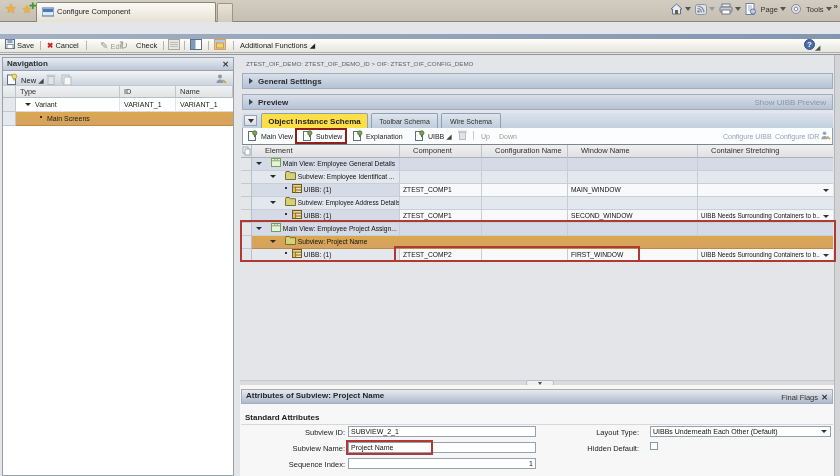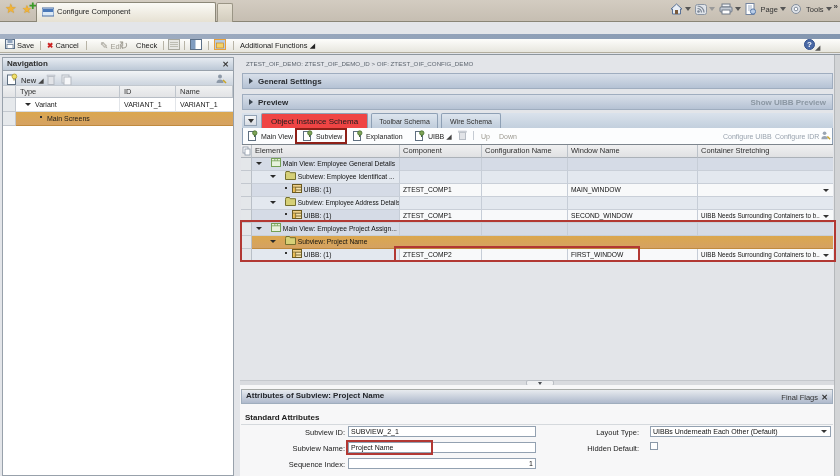--- a/index.html
+++ b/index.html
@@ -30,27 +30,27 @@
 #navtools{position:absolute;left:3px;top:71px;width:230px;height:15px;background:linear-gradient(#f2f4f6,#ccd4de);border-bottom:1px solid #c2c8cf;font-size:7.5px;color:#222}
 .navhdr{position:absolute;top:86px;height:12px;background:linear-gradient(#f0f1f2,#e2e3e5);border-right:1px solid #bfc5cc;border-bottom:1px solid #b7bdc5;font-size:7.5px;color:#333;line-height:12px;padding-left:4px}
 .navcell{position:absolute;height:14px;font-size:7px;color:#1a1a1a;line-height:13px;border-bottom:1px solid #d8dce1;border-right:1px solid #e2e5e9;padding-left:4px;background:#fff}
 .gut{position:absolute;left:3px;width:13px;background:#e6e9ec;border-right:1px solid #c3c8cf;border-bottom:1px solid #c3c8cf}
 
 #crumb{position:absolute;left:246px;top:60px;font-size:6.2px;color:#5e6670}
 .secbar{position:absolute;left:242px;width:591px;height:16px;background:linear-gradient(#d8dfe9,#b5c2d4);border:1px solid #9fadbf;font-size:8px;font-weight:bold;color:#26292e;line-height:15px}
 .tri{display:inline-block;width:0;height:0;border-top:3px solid transparent;border-bottom:3px solid transparent;border-left:4px solid #3c4650;margin:0 5px 0 6px}
 
 .tab{position:absolute;top:113px;height:15px;font-size:8px;line-height:15px;text-align:center;border:1px solid #8ea0b5;border-bottom:none;border-radius:2px 2px 0 0}
-.tabact{background:#ef4444;font-weight:normal;color:#1e1e1e;z-index:3}
+.tabact{background:#fde047;font-weight:bold;color:#1e1e1e;z-index:3}
 .tabina{background:linear-gradient(#dde5ee,#bfccdb);color:#2e2e2e;font-size:7px}
 #panel{position:absolute;left:242px;top:128px;width:591px;height:134px;background:#fcfdfe;border:1px solid #8ea0b5;border-top:none}
 #ptools{position:absolute;left:243px;top:128px;width:589px;height:17px;background:#fcfdfe;font-size:7px;color:#222}
 .pbtn{position:absolute;top:2px;height:13px;line-height:13px}
 
-.th{position:absolute;top:145px;height:13px;background:linear-gradient(#f0f0f1,#e0e1e3);border-right:1px solid #bcc2c9;border-bottom:1px solid #abb1b8;font-size:7.5px;color:#2e2e2e;line-height:12px;padding-left:3px}
+.th{position:absolute;top:145px;height:13px;background:linear-gradient(#f0f0f1,#e0e1e3);border-right:1px solid #bcc2c9;border-bottom:1px solid #abb1b8;font-size:7.5px;color:#2e2e2e;line-height:12px;padding-left:13px}
 .cell{position:absolute;height:13px;font-size:6.7px;color:#111;line-height:12px;white-space:nowrap;overflow:hidden;border-right:1px solid #c6cdd7;border-bottom:1px solid #c9cfd8;padding-left:3px}
 .dark{background:#d5dbe6}
 .lite{background:#e3e8ef}
 .white{background:#f8f9fa}
 .orange{background:linear-gradient(#dba74f,#d5a262);border-bottom:1px solid #c08a3e}
 .rgut{position:absolute;left:241px;width:11px;height:13px;background:#e4e7ea;border-right:1px solid #b9bfc7;border-bottom:1px solid #c3c8cf}
 .exp{display:inline-block;width:0;height:0;border-left:3px solid transparent;border-right:3px solid transparent;border-top:3.5px solid #2a2a2a;vertical-align:1px}
 .blt{display:inline-block;width:2px;height:2px;background:#333;vertical-align:3px}
 .ddw{position:absolute;right:4px;top:5px;width:0;height:0;border-left:3px solid transparent;border-right:3px solid transparent;border-top:3.5px solid #333}
 
@@ -177,21 +177,21 @@
 <div class="navhdr" style="left:176px;width:57px">Name</div>
 <div class="gut" style="top:98px;height:14px"></div>
 <div class="navcell" style="left:16px;top:98px;width:104px"><span class="exp" style="margin:0 4px 0 5px"></span>Variant</div>
 <div class="navcell" style="left:120px;top:98px;width:56px">VARIANT_1</div>
 <div class="navcell" style="left:176px;top:98px;width:57px;border-right:none">VARIANT_1</div>
 <div class="gut" style="top:112px;height:14px"></div>
 <div class="navcell orangenav" style="left:16px;top:112px;width:217px;border-right:none"><span class="blt" style="margin:0 5px 0 20px"></span>Main Screens</div>
 
 <div id="crumb">ZTEST_OIF_DEMO: ZTEST_OIF_DEMO_ID &gt; OIF: ZTEST_OIF_CONFIG_DEMO</div>
 <div class="secbar" style="top:73px"><span class="tri"></span>General Settings</div>
-<div class="secbar" style="top:94px"><span class="tri"></span>Preview<span style="position:absolute;right:6px;font-weight:bold;color:#8b97a3">Show UIBB Preview</span></div>
+<div class="secbar" style="top:94px"><span class="tri"></span>Preview<span style="position:absolute;right:6px;font-weight:normal;color:#8b97a3">Show UIBB Preview</span></div>
 
 <div class="abs" style="left:242px;top:113px;width:591px;height:15px;background:linear-gradient(#dae2ec,#c2cfdd)"></div>
 <div class="abs" style="left:244px;top:115px;width:13px;height:11px;background:linear-gradient(#f5f6f8,#d8dde4);border:1px solid #93a2b4">
       <span style="display:block;margin:3px auto 0;width:0;height:0;border-left:3px solid transparent;border-right:3px solid transparent;border-top:4px solid #333"></span>
     </div>
 <div class="tab tabact" style="left:261px;width:107px">Object Instance Schema</div>
 <div class="tab tabina" style="left:371px;width:67px">Toolbar Schema</div>
 <div class="tab tabina" style="left:441px;width:60px">Wire Schema</div>
 <div id="panel"></div>
 <div id="ptools">

